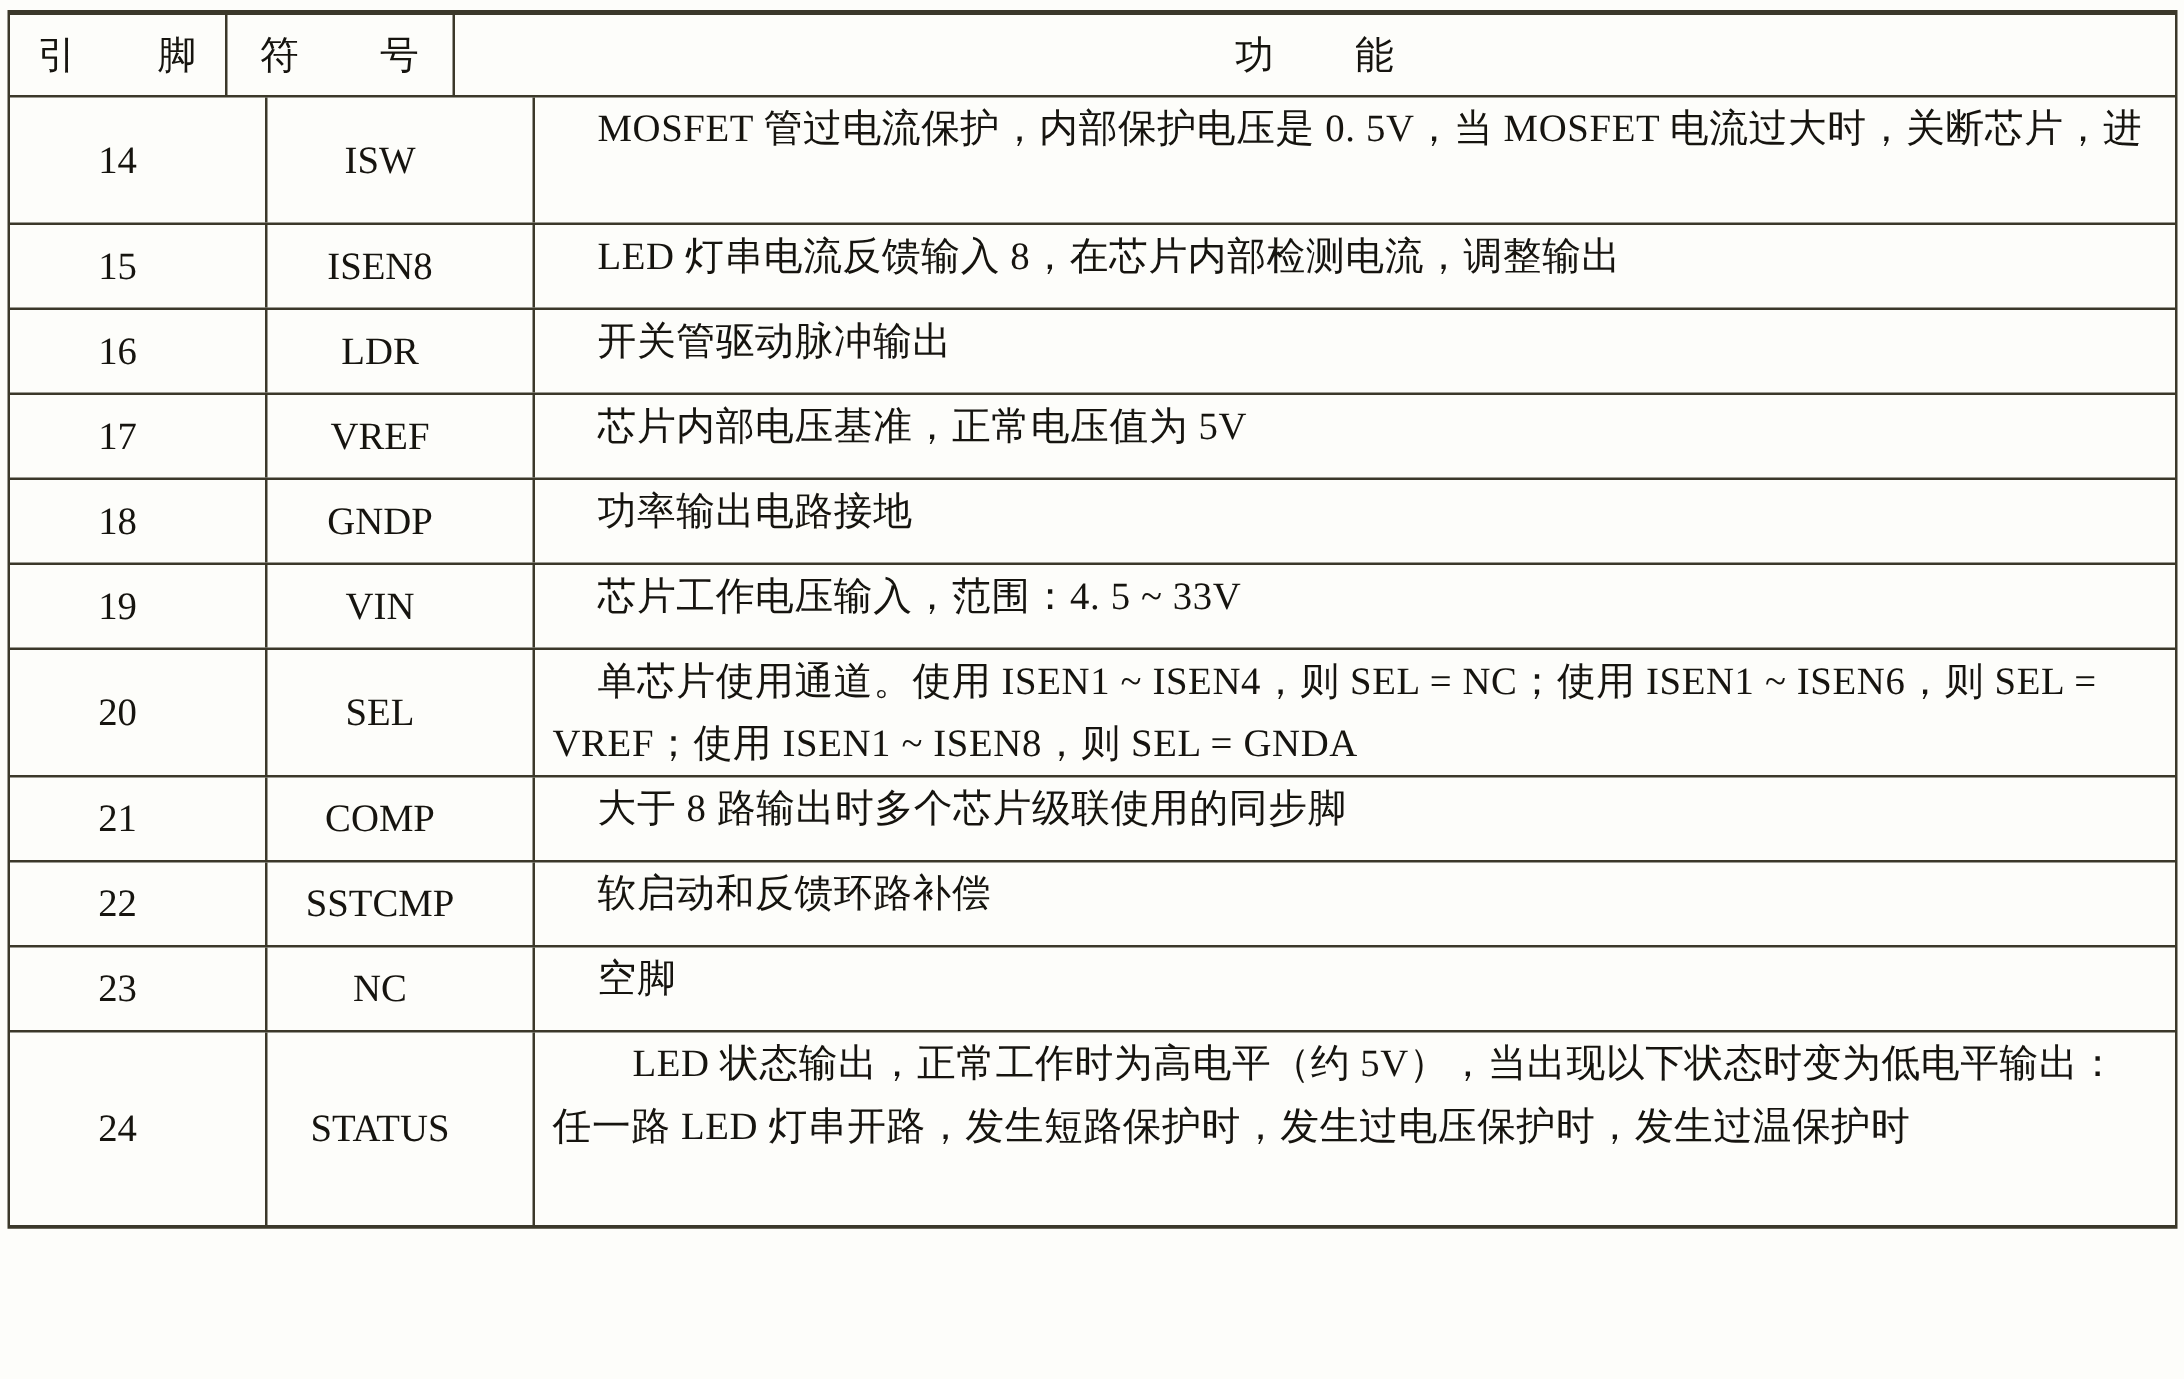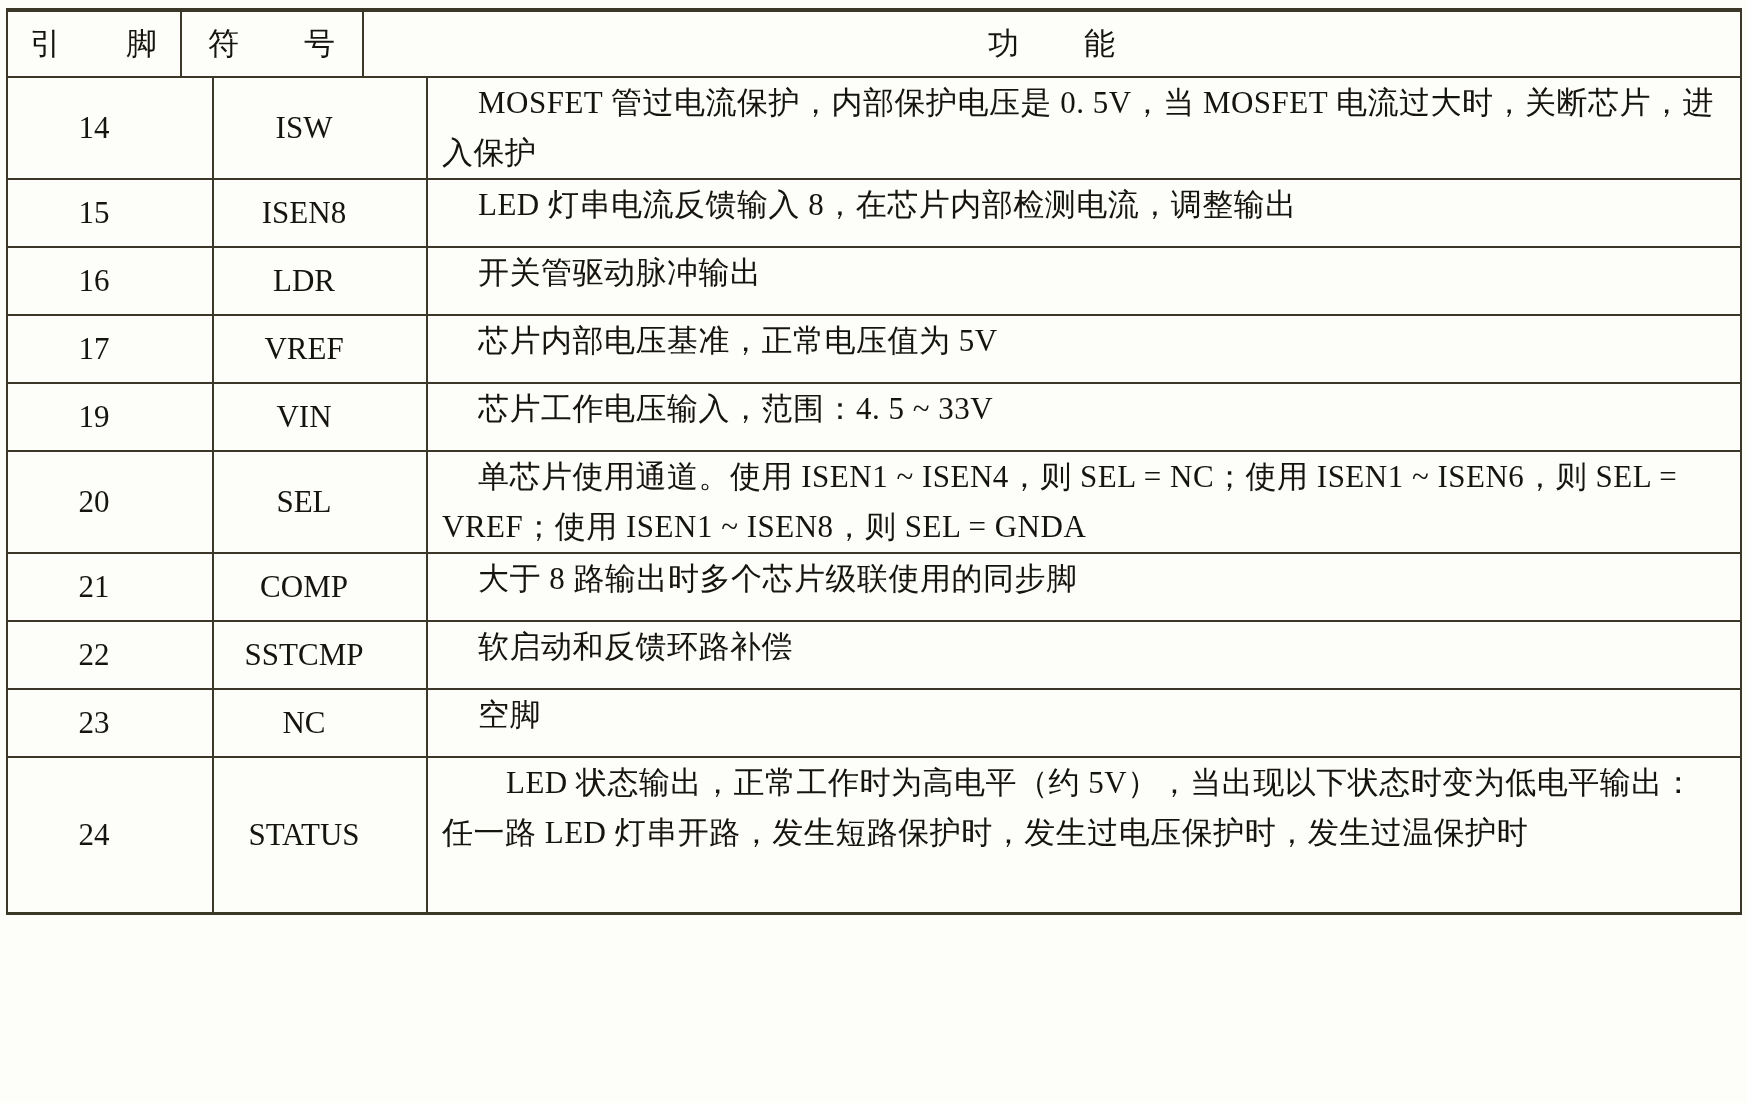--- a/index.html
+++ b/index.html
@@ -64,21 +64,20 @@
     <div class="td cell-center header-label">引　　脚</div>
     <div class="td cell-center header-label">符　　号</div>
     <div class="td cell-center header-label">功　　能</div>
   </div>
 
   <div class="tr row-m">
     <div class="td cell-center">14</div>
     <div class="td cell-center">ISW</div>
     <div class="td col-fn">
       <div class="fn-line first">MOSFET 管过电流保护，内部保护电压是 0. 5V，当 MOSFET 电流过大时，关断芯片，进</div>
-      <div class="fn-line">入保护</div>
     </div>
   </div>
 
   <div class="tr row-s">
     <div class="td cell-center">15</div>
     <div class="td cell-center">ISEN8</div>
     <div class="td col-fn">
       <div class="fn-line first">LED 灯串电流反馈输入 8，在芯片内部检测电流，调整输出</div>
     </div>
   </div>
@@ -92,20 +91,27 @@
   </div>
 
   <div class="tr row-s">
     <div class="td cell-center">17</div>
     <div class="td cell-center">VREF</div>
     <div class="td col-fn">
       <div class="fn-line first">芯片内部电压基准，正常电压值为 5V</div>
     </div>
   </div>
 
+  <div class="tr row-s">
+    <div class="td cell-center">18</div>
+    <div class="td cell-center">GNDP</div>
+    <div class="td col-fn">
+      <div class="fn-line first">功率输出电路接地</div>
+    </div>
+  </div>
 
   <div class="tr row-s">
     <div class="td cell-center">19</div>
     <div class="td cell-center">VIN</div>
     <div class="td col-fn">
       <div class="fn-line first">芯片工作电压输入，范围：4. 5 ~ 33V</div>
     </div>
   </div>
 
   <div class="tr row-m">

